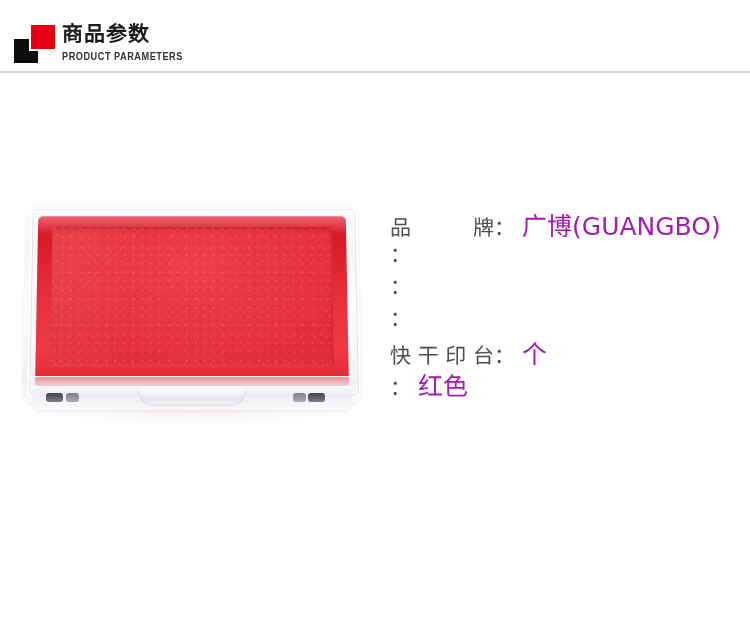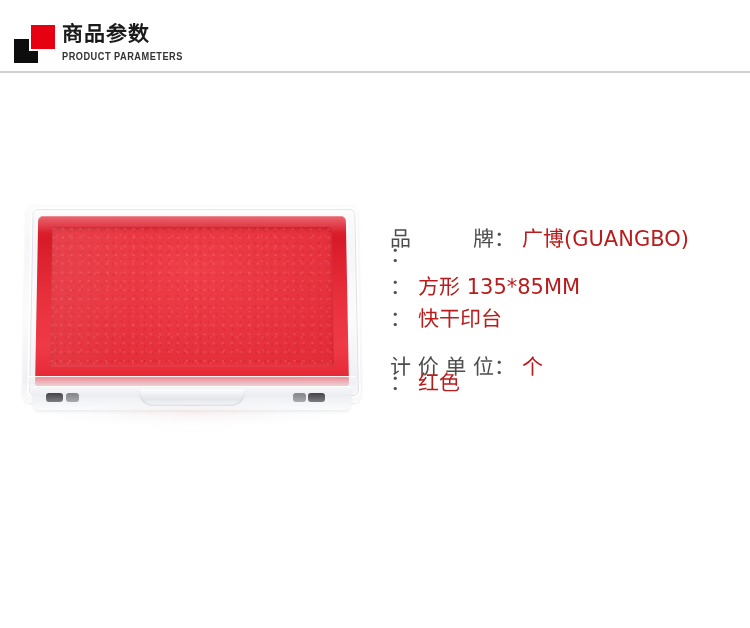--- a/index.html
+++ b/index.html
@@ -293,34 +293,33 @@
   }
   .spec-label {
     width: 104px;
     flex: 0 0 104px;
     font-family: "DejaVu Sans", "Liberation Sans", sans-serif;
     font-size: 21px;
     color: #4d4d4d;
     text-align: justify;
     text-align-last: justify;
     text-justify: inter-character;
-    margin-top: 16px;
   }
   .spec-colon {
     flex: 0 0 auto;
     font-family: "DejaVu Sans", "Liberation Sans", sans-serif;
     font-size: 21px;
     color: #4d4d4d;
     padding: 0 7px 0 0;
   }
   .spec-value {
     flex: 1 1 auto;
     font-family: "DejaVu Sans", "Liberation Sans", sans-serif;
-    font-size: 21px;
-    color: #b91c1c;
+    font-size: 25px;
+    color: #a21caf;
   }
 </style>
 </head>
 <body>
 
 <div class="header">
 
   <div class="brand-mark">
     <span class="sq-black"></span>
     <span class="sq-red"></span>
@@ -358,30 +357,28 @@
     <span class="spec-colon">：</span>
     <span class="spec-value">广博(GUANGBO)</span>
   </div>
 
   <div class="spec-row">
     <span class="spec-colon">：</span>
   </div>
 
   <div class="spec-row">
     <span class="spec-colon">：</span>
-    <span class="spec-value">方形 135*85MM</span>
-  </div>
-
-  <div class="spec-row">
-    <span class="spec-colon">：</span>
-    <span class="spec-value">快干印台</span>
-  </div>
-
-  <div class="spec-row">
-    <span class="spec-label">计价单位</span>
+  </div>
+
+  <div class="spec-row">
+    <span class="spec-colon">：</span>
+  </div>
+
+  <div class="spec-row">
+    <span class="spec-label">快干印台</span>
     <span class="spec-colon">：</span>
     <span class="spec-value">个</span>
   </div>
 
   <div class="spec-row">
     <span class="spec-colon">：</span>
     <span class="spec-value">红色</span>
   </div>
 
 </div>

